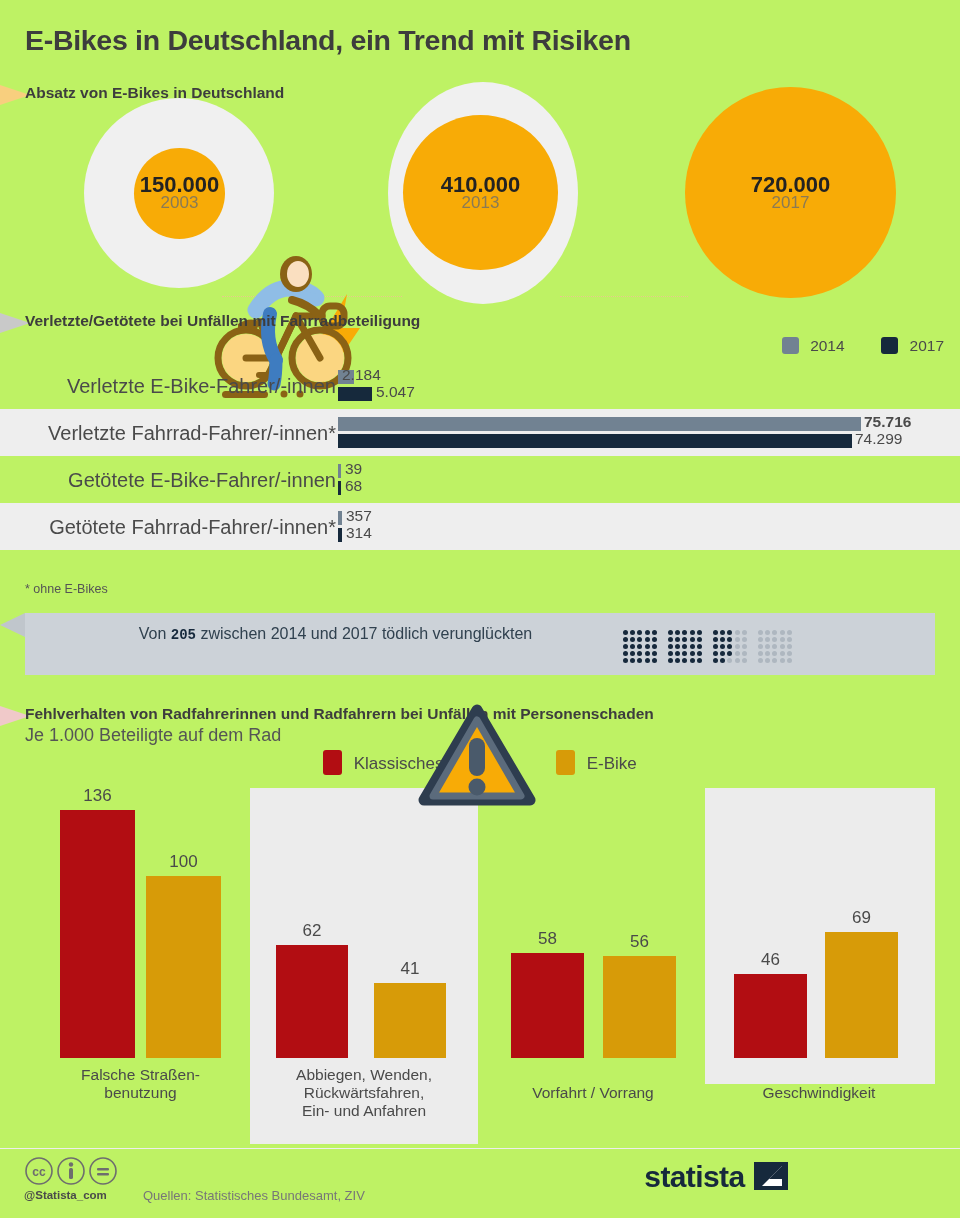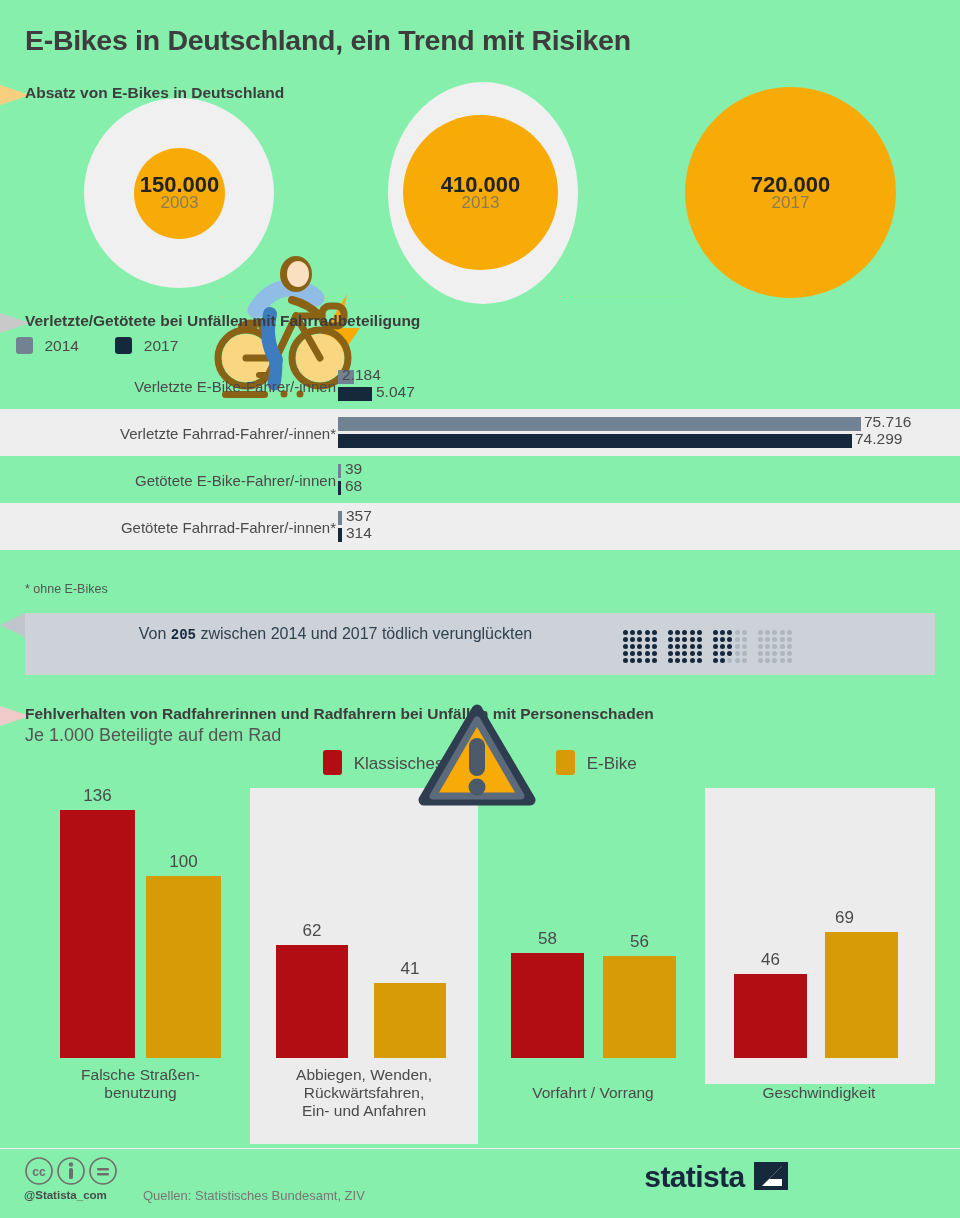--- a/index.html
+++ b/index.html
@@ -4,21 +4,21 @@
 <style>
   * { box-sizing: border-box; margin: 0; padding: 0; }
   html, body { width: 960px; height: 1218px; }
   body {
     background: #fafafa;
     font-family: "Liberation Sans", sans-serif;
     color: #3b3b3b;
     position: relative;
     overflow: hidden;
   }
-  .page { position: relative; width: 960px; height: 1218px; background: #86efac; }
+  .page { position: relative; width: 960px; height: 1218px; background: #bef264; }
 
   
   .main-title {
     position: absolute; left: 25px; top: 24px;
     font-size: 28.5px; font-weight: bold; color: #3d3d3d;
     letter-spacing: -0.3px;
   }
 
   
   .sec-flag { position: absolute; width: 100%; }
@@ -51,33 +51,33 @@
   .dotline {
     position: absolute; height: 1px; top: 192px;
     border-top: 1px dotted #e8c98a;
   }
 
   
   .cyclist { position: absolute; left: 210px; top: 150px; width: 165px; height: 148px; }
 
   
   .barchart { position: absolute; left: 0; top: 362px; width: 960px; }
-  .legend-row { position: absolute; left: 0; top: -26px; width: 960px; text-align: left; }
+  .legend-row { position: absolute; left: 0; top: -26px; width: 960px; text-align: right; }
   .legend-item { display: inline-block; margin: 0 16px; vertical-align: middle; }
   .legend-swatch {
     display: inline-block; width: 17px; height: 17px; border-radius: 3px;
     vertical-align: -3px; margin-right: 7px;
   }
   .legend-text { font-size: 15.5px; color: #4a4a4a; }
 
   .brow { position: relative; width: 960px; height: 47px; }
   .brow.band { background: #eeeeee; }
   .brow .rlabel {
     position: absolute; right: 624px; top: 50%; transform: translateY(-50%);
-    font-size: 15px; color: #4a4a4a; white-space: nowrap; text-align: right;
+    font-size: 20px; color: #4a4a4a; white-space: nowrap; text-align: right;
   }
   .bar {
     position: absolute; left: 338px; height: 14px;
   }
   .bar.b2014 { top: 8px; background: #718292; }
   .bar.b2017 { top: 25px; background: #16293c; }
   .bval {
     position: absolute; font-size: 15.5px; color: #4a4a4a; white-space: nowrap;
   }
   .bval.v2014 { top: 4px; }
@@ -221,21 +221,21 @@
       <div class="rlabel">Verletzte E-Bike-Fahrer/-innen</div>
       <div class="bar b2014" style="width:16px;"></div>
       <div class="bval v2014" style="left:342px;">2.184</div>
       <div class="bar b2017" style="width:34px;"></div>
       <div class="bval v2017" style="left:376px;">5.047</div>
     </div>
 
     <div class="brow band">
       <div class="rlabel">Verletzte Fahrrad-Fahrer/-innen*</div>
       <div class="bar b2014" style="width:523px;"></div>
-      <div class="bval v2014" style="left:864px;">75.716</div>
+      <div class="bval v2014" style="left:864px;font-weight:bold;">75.716</div>
       <div class="bar b2017" style="width:514px;"></div>
       <div class="bval v2017" style="left:855px;">74.299</div>
     </div>
 
     <div class="brow">
       <div class="rlabel">Getötete E-Bike-Fahrer/-innen</div>
       <div class="bar b2014" style="width:3px;"></div>
       <div class="bval v2014" style="left:345px;">39</div>
       <div class="bar b2017" style="width:3px;"></div>
       <div class="bval v2017" style="left:345px;">68</div>
@@ -424,21 +424,21 @@
       <div class="gval" style="left:603px;bottom:192px;width:73px;">56</div>
       <div class="glabel" style="left:493px;bottom:42px;width:200px;">
         <div>Vorfahrt / Vorrang</div>
       </div>
     </div>
 
     <div>
       <div class="gbar red" style="left:734px;bottom:86px;width:73px;height:84px;"></div>
       <div class="gval" style="left:734px;bottom:174px;width:73px;">46</div>
       <div class="gbar gold" style="left:825px;bottom:86px;width:73px;height:126px;"></div>
-      <div class="gval" style="left:808px;bottom:216px;width:73px;">69</div>
+      <div class="gval" style="left:825px;bottom:216px;width:73px;">69</div>
       <div class="glabel" style="left:715px;bottom:42px;width:208px;">
         <div>Geschwindigkeit</div>
       </div>
     </div>
   </div>
 
   <div class="hrule"></div>
   <div class="footer">
     <svg class="cc-icons" width="100" height="30" viewBox="0 0 100 30">
       <g fill="none" stroke="#6e6e6e" stroke-width="1.6">

